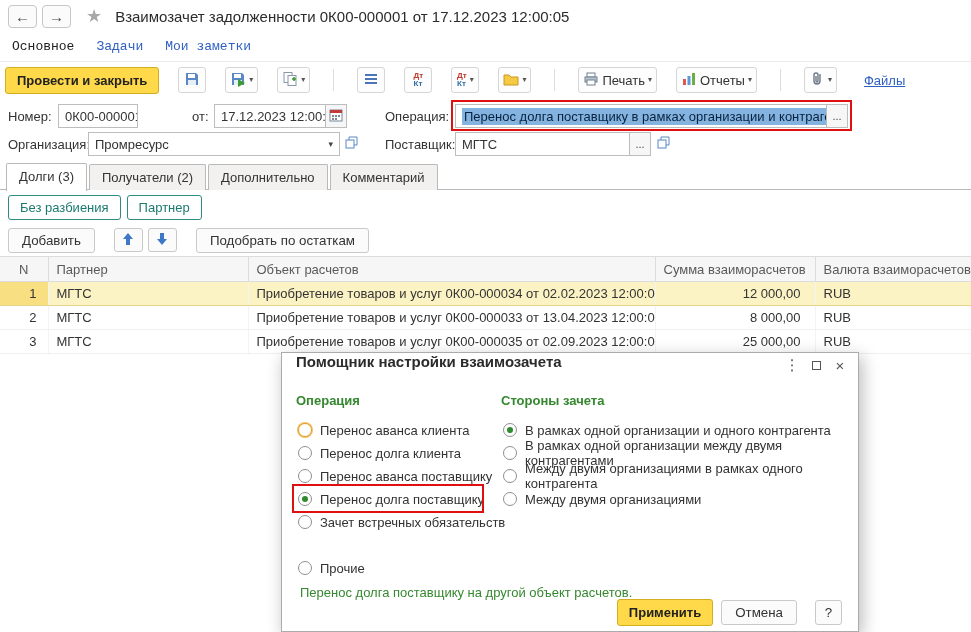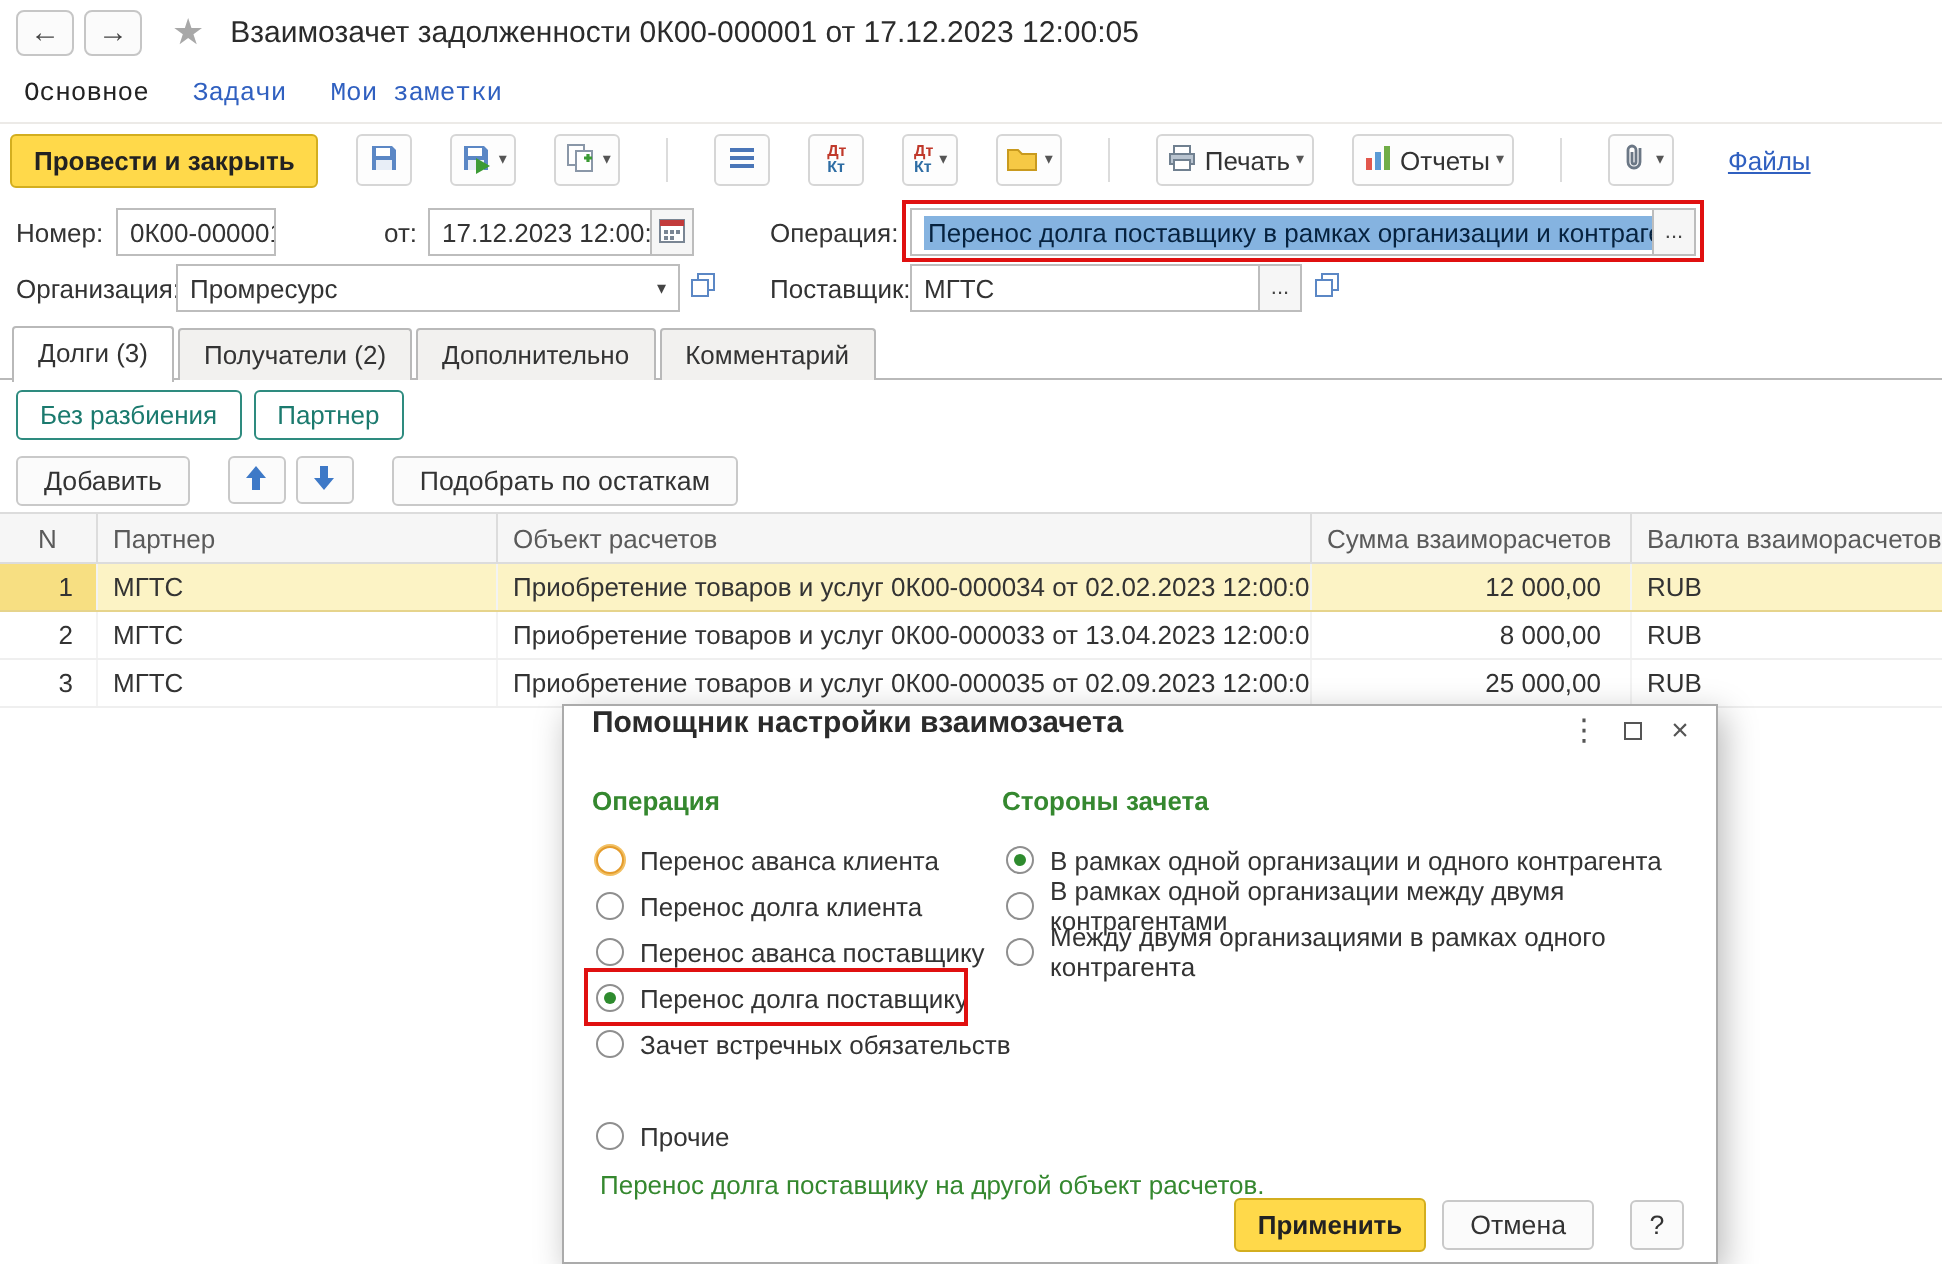--- a/index.html
+++ b/index.html
@@ -365,20 +365,24 @@
       <span>В рамках одной организации и одного контрагента</span>
     </div>
     <div class="radio-row" style="left:221px; top:53px;">
       <span class="radio"></span>
       <span>В рамках одной организации между двумя контрагентами</span>
     </div>
     <div class="radio-row" style="left:221px; top:76px;">
       <span class="radio"></span>
       <span>Между двумя организациями в рамках одного контрагента</span>
     </div>
+    <div class="radio-row" style="left:221px; top:99px;">
+      <span class="radio"></span>
+      <span>Между двумя организациями</span>
+    </div>
 
     <span class="hint">Перенос долга поставщику на другой объект расчетов.</span>
 
     <div class="dlg-footer">
       <button class="btn-primary">Применить</button>
       <button class="btn">Отмена</button>
       <button class="btn btn-help" style="margin-left:10px;">?</button>
     </div>
   </div>
 </div>

